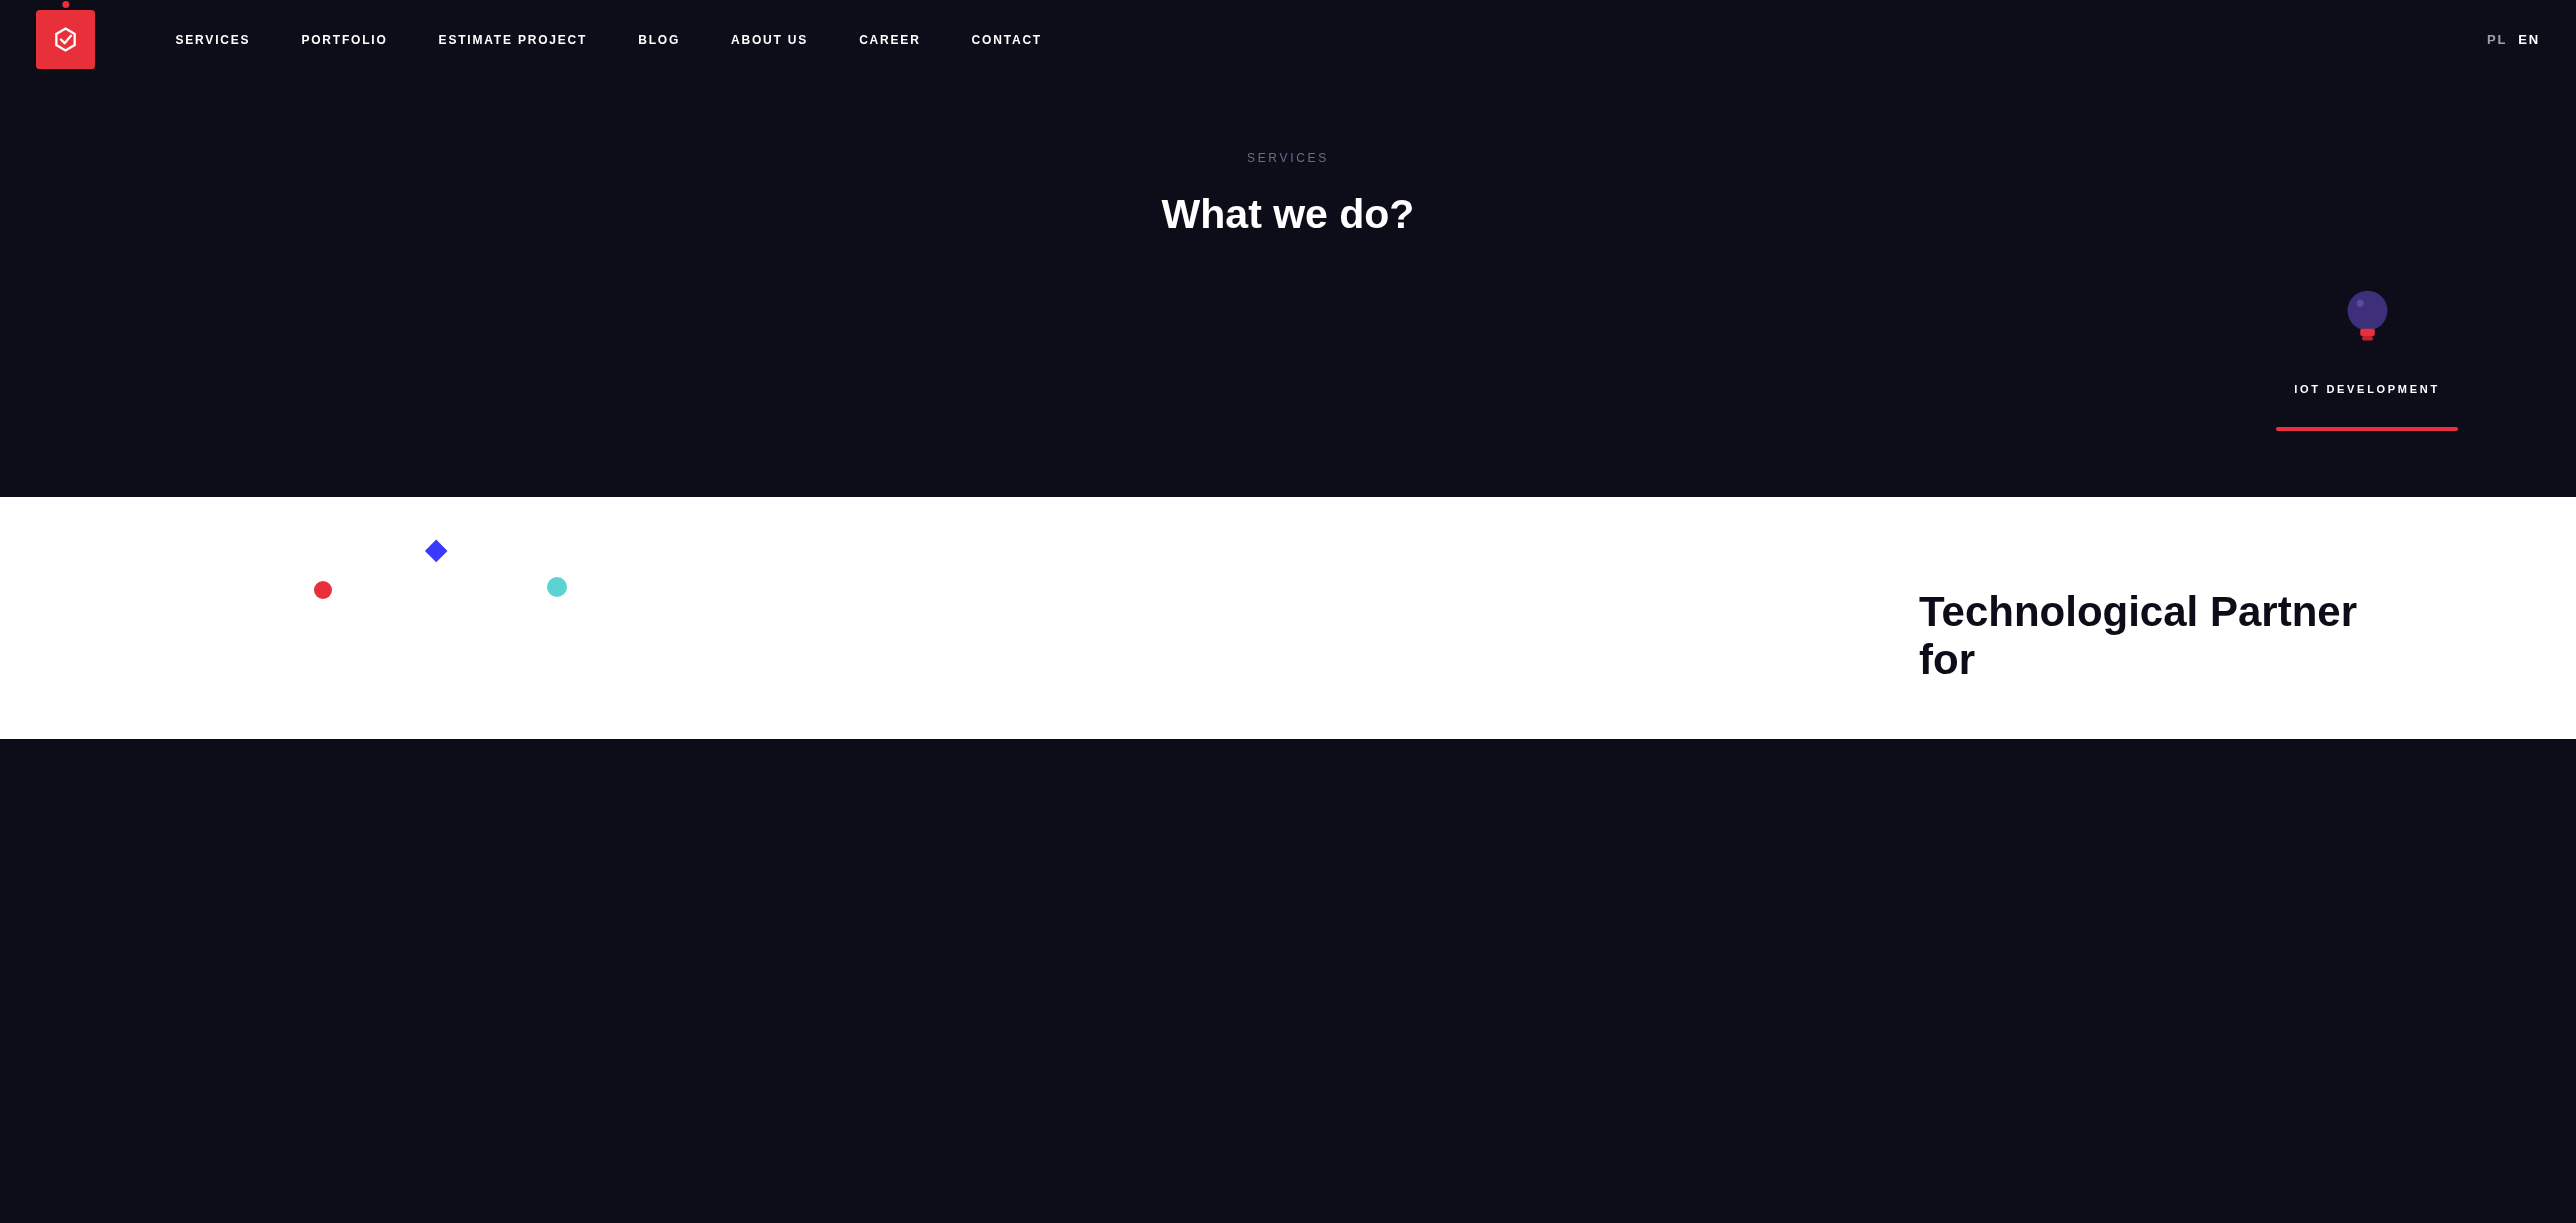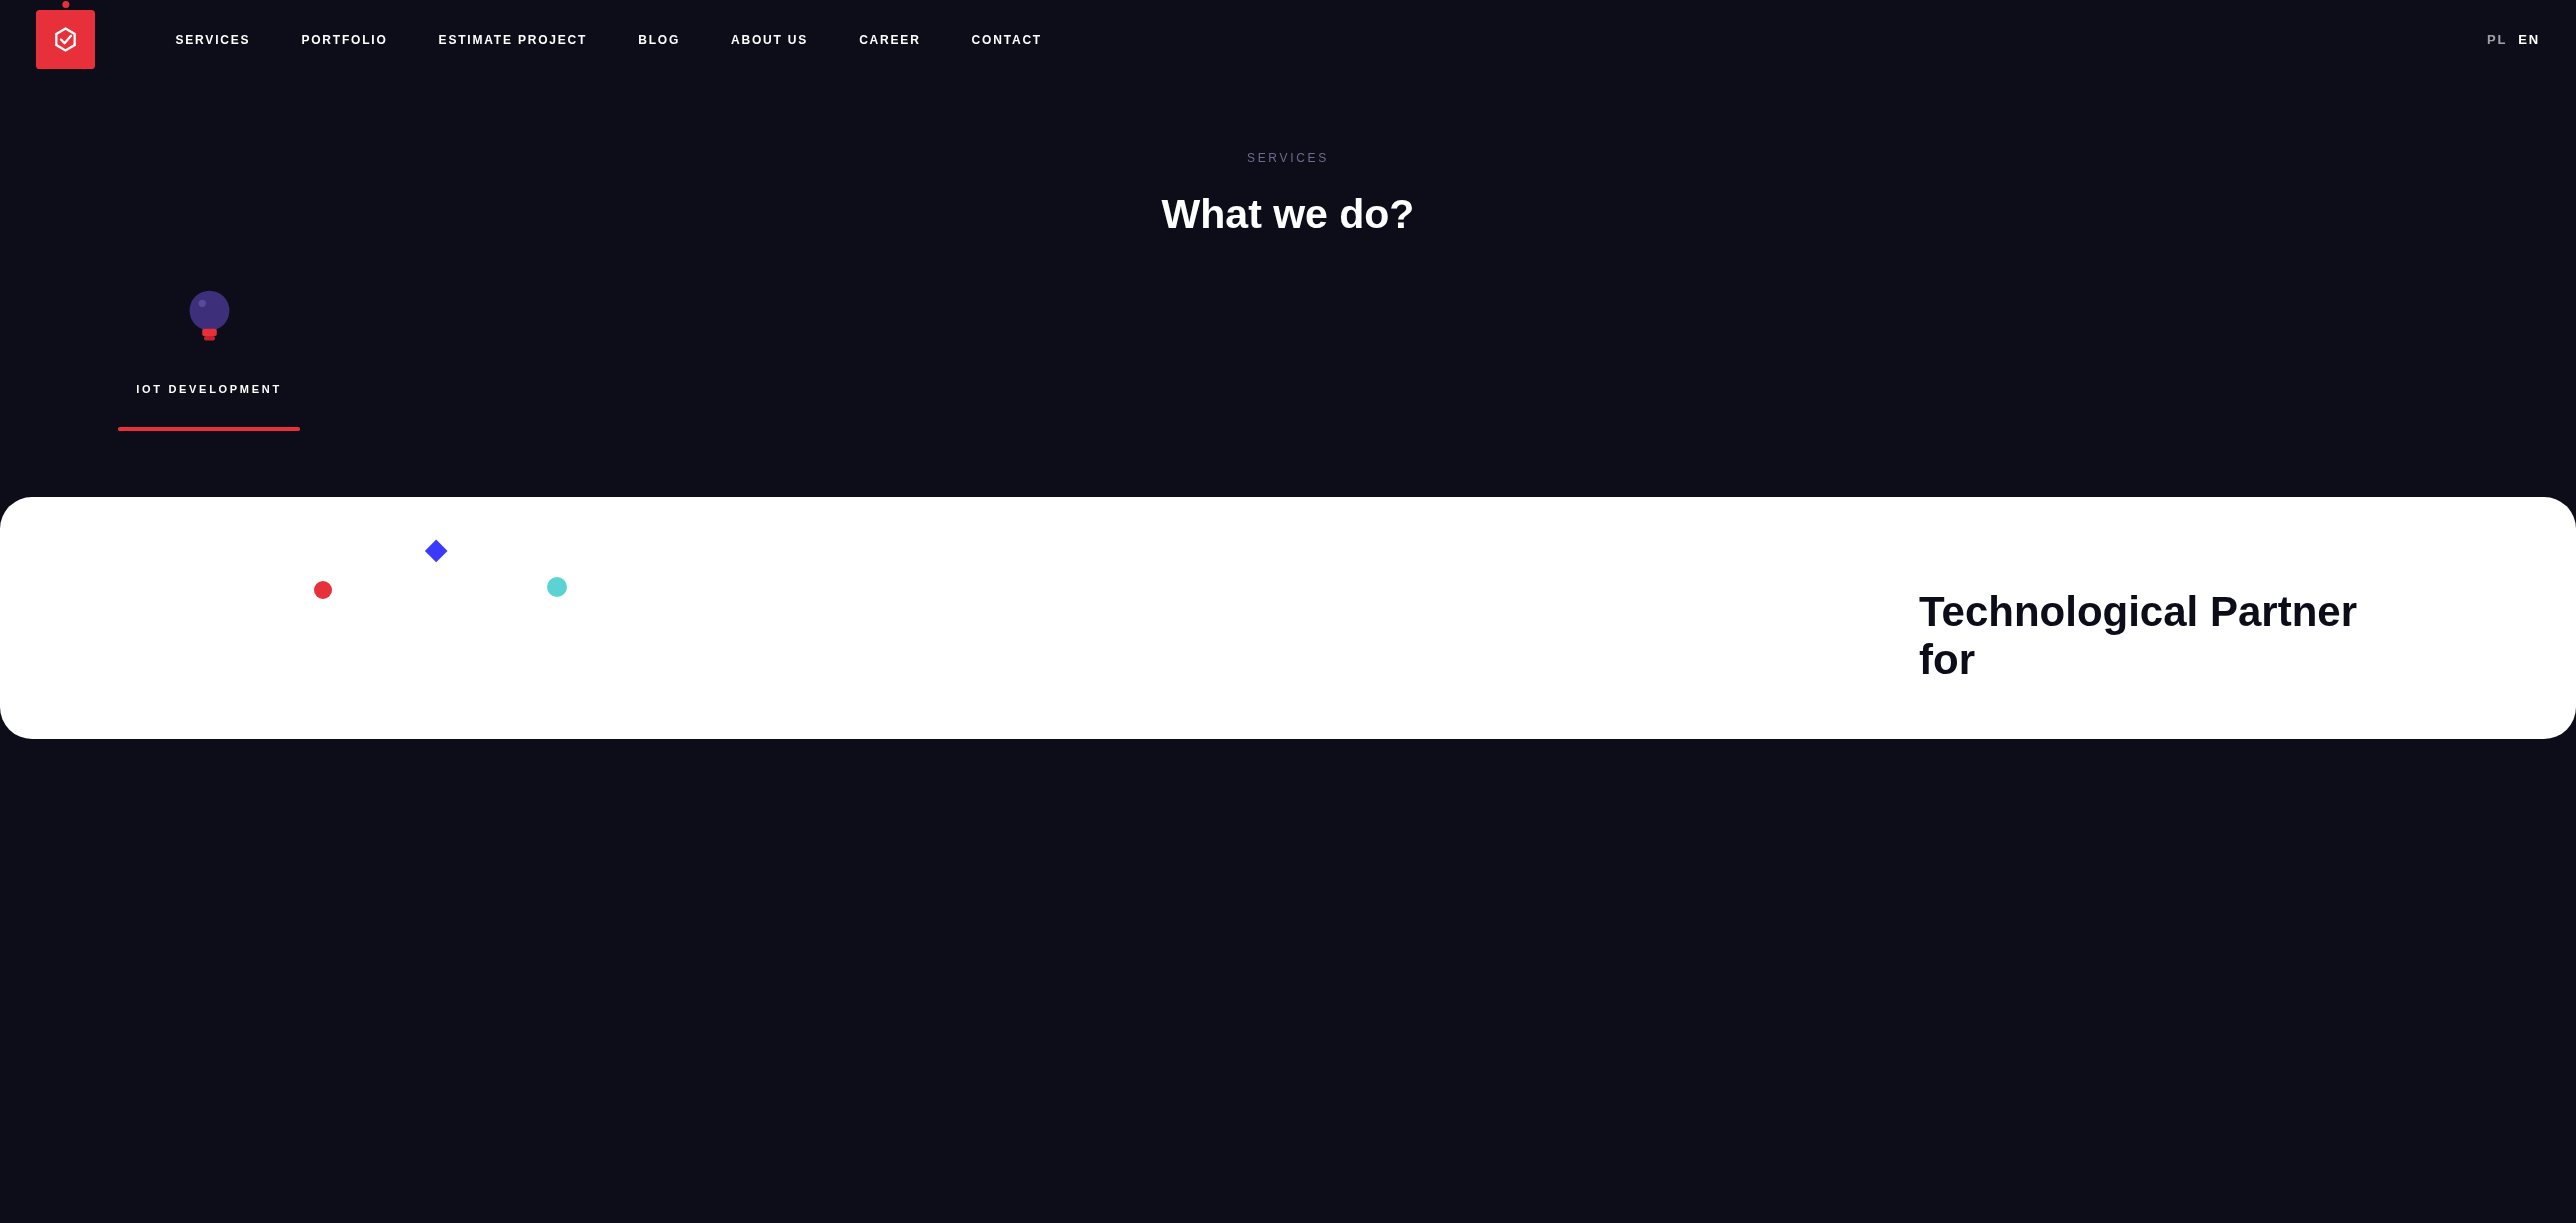--- a/index.html
+++ b/index.html
@@ -90,21 +90,21 @@
     .section-title {
       color: #ffffff;
       font-size: 41px;
       font-weight: 700;
       margin-bottom: 47px;
     }
 
     
     .service-cards {
       display: flex;
-      justify-content: space-between;
+      justify-content: flex-end;
       gap: 0;
       align-items: flex-start;
     }
     .service-card {
       display: flex;
       flex-direction: column;
       align-items: center;
       width: 346px;
       padding: 0 18px 36px 18px;
       position: relative;
@@ -136,21 +136,20 @@
     }
 
     
     .bottom-section {
       background: #ffffff;
       padding: 73px 73px 55px 73px;
       position: relative;
       min-height: 182px;
       display: flex;
       align-items: flex-start;
-      border-radius: 32px;
     }
     .bottom-title {
       color: #0d0d1a;
       font-size: 42px;
       font-weight: 800;
       max-width: 456px;
       margin-left: auto;
       margin-right: 128px;
       margin-top: 18px;
     }

